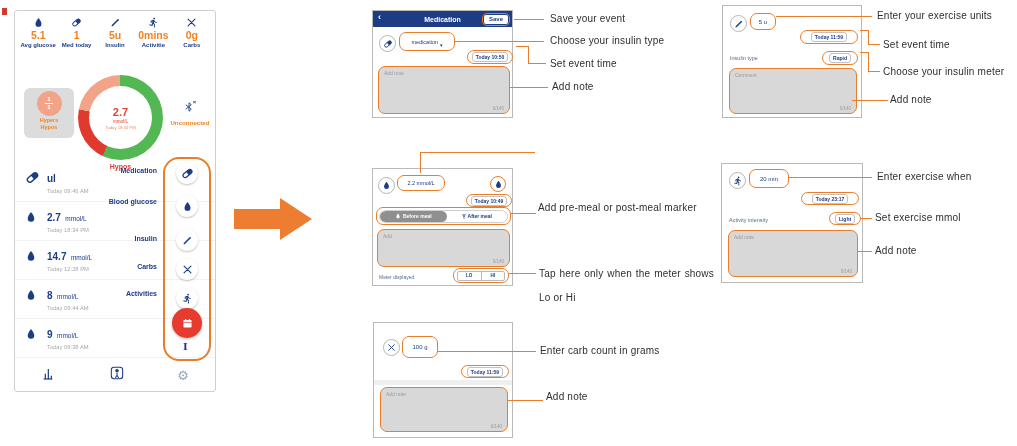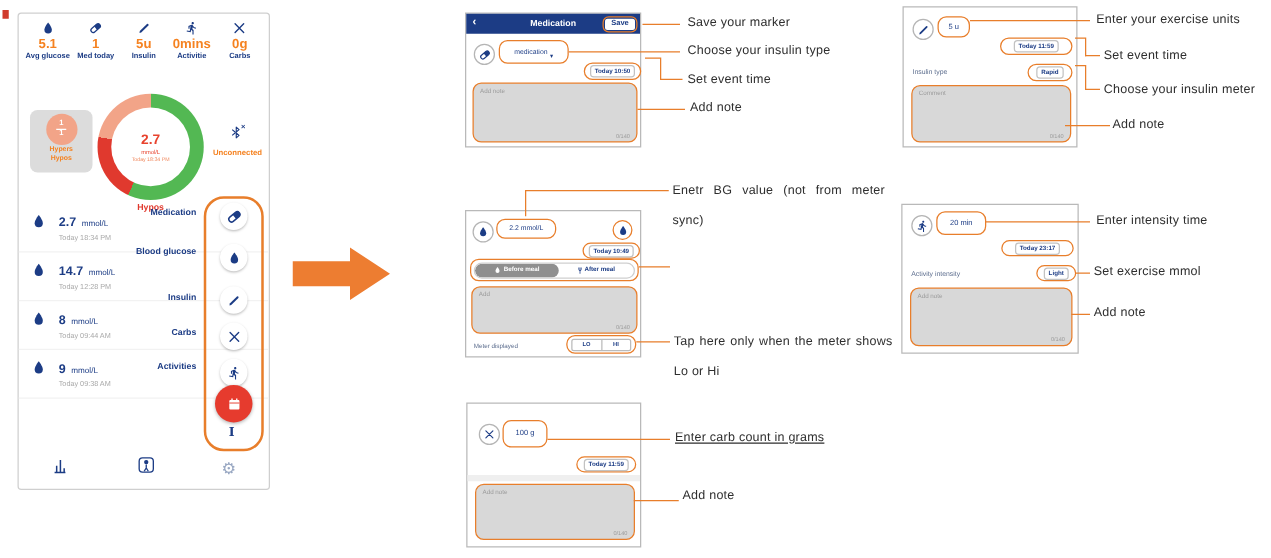--- a/index.html
+++ b/index.html
@@ -180,20 +180,30 @@
                 <path d="M9 12L14.5 7.5 10 3.5v17l4.5-4L9 12"></path>
                 <path d="M3.5 7.5L9 12M3.5 16.5L9 12"></path>
               </g>
             </svg></span><span class="x">×</span>
         <div class="u">Unconnected</div>
       </div>
     </div>
 
     <div class="list">
       <div class="row">
+        <div class="ic"><svg viewBox="0 0 24 24" width="15" height="15">
+              <g transform="rotate(-40 12 12)">
+                <rect x="2.5" y="8" width="19" height="8" rx="4" fill="none" stroke="#1c3c85" stroke-width="2.2"></rect>
+                <path d="M12 8h5.5a4 4 0 0 1 0 8H12z" fill="#1c3c85"></path>
+              </g>
+            </svg></div>
+        <div><span class="val">ul</span> <span class="unit"></span>
+          <div class="time">Today 09:46 AM</div></div>
+      </div>
+      <div class="row">
         <div class="ic"><svg viewBox="0 0 24 24" width="12" height="12">
               <path fill="#1c3c85" d="M12 2C12 2 5.5 9.8 5.5 15a6.5 6.5 0 0 0 13 0C18.5 9.8 12 2 12 2Z"></path>
             </svg></div>
         <div><span class="val">2.7</span> <span class="unit">mmol/L</span>
           <div class="time">Today 18:34 PM</div></div>
       </div>
       <div class="row">
         <div class="ic"><svg viewBox="0 0 24 24" width="12" height="12">
               <path fill="#1c3c85" d="M12 2C12 2 5.5 9.8 5.5 15a6.5 6.5 0 0 0 13 0C18.5 9.8 12 2 12 2Z"></path>
             </svg></div>
@@ -306,21 +316,21 @@
     <div class="hl" style="left:94px; top:39px; width:46px; height:14px;">
       <span class="tchip">Today 10:50</span>
     </div>
     <div class="note" style="left:5px; top:55px; width:132px; height:48px;">
       <span class="ph">Add note</span>
       <span class="cnt">0/140</span>
     </div>
   </div>
 
   <div class="cl-h" style="left:514px; top:19px; width:30px;"></div>
-  <div class="lbl" style="left:550px; top:13px;">Save your marker</div>
+  <div class="lbl" style="left:550px; top:13px;">Save your event</div>
   <div class="cl-h" style="left:455px; top:41px; width:89px;"></div>
   <div class="lbl" style="left:550px; top:35px;">Choose your insulin type</div>
   <div class="cl-h" style="left:516px; top:46px; width:12px;"></div>
   <div class="cl-lb" style="left:528px; top:46px; width:18px; height:18px;"></div>
   <div class="lbl" style="left:550px; top:58px;">Set event time</div>
   <div class="cl-h" style="left:510px; top:87px; width:38px;"></div>
   <div class="lbl" style="left:552px; top:81px;">Add note</div>
 
   <div class="card" style="left:722px; top:5px; width:140px; height:113px;">
     <div class="avatar" style="left:7px; top:9px;">
@@ -395,22 +405,22 @@
     <div class="fld" style="left:6px; top:105px; font-size:5px;">Meter displayed</div>
     <div class="hl" style="left:80px; top:99px; width:56px; height:15px;">
       <div class="lohi">
         <div>LO</div>
         <div>HI</div>
       </div>
     </div>
   </div>
 
   <div class="cl-lt" style="left:420px; top:152px; width:115px; height:21px;"></div>
-  <div class="lbl-wrap" style="left:538px; top:141px; width:170px;">Enetr BG value (not from meter sync)</div>
   <div class="cl-h" style="left:511px; top:213px; width:25px;"></div>
+  <div class="lbl-wrap" style="left:538px; top:196px; width:172px;">Add pre-meal or post-meal marker</div>
   <div class="cl-h" style="left:509px; top:273px; width:27px;"></div>
   <div class="lbl-wrap" style="left:539px; top:262px; width:175px;">Tap here only when the meter shows Lo or Hi</div>
 
   <div class="card" style="left:721px; top:163px; width:142px; height:120px;">
     <div class="avatar" style="left:7px; top:8px;">
         <svg viewBox="0 0 24 24" width="10" height="10">
           <path fill="#1c3c85" d="M13.49 5.48c1.1 0 2-.9 2-2s-.9-2-2-2-2 .9-2 2 .9 2 2 2zm-3.6 13.9l1-4.4 2.1 2v6h2v-7.5l-2.1-2 .6-3c1.3 1.5 3.3 2.5 5.5 2.5v-2c-1.9 0-3.5-1-4.3-2.4l-1-1.6c-.4-.6-1-1-1.7-1-.3 0-.5.1-.8.1l-5.2 2.2v4.7h2v-3.4l1.8-.7-1.6 8.1-4.9-1-.4 2 7 1.4z"></path>
         </svg>
       </div>
     <div class="hl" style="left:27px; top:5px; width:40px; height:19px;">
@@ -423,21 +433,21 @@
     <div class="hl" style="left:107px; top:48px; width:32px; height:13px;">
       <span class="tchip">Light</span>
     </div>
     <div class="note" style="left:6px; top:66px; width:130px; height:47px;">
       <span class="ph">Add note</span>
       <span class="cnt">0/140</span>
     </div>
   </div>
 
   <div class="cl-h" style="left:788px; top:177px; width:84px;"></div>
-  <div class="lbl" style="left:877px; top:171px;">Enter intensity time</div>
+  <div class="lbl" style="left:877px; top:171px;">Enter exercise when</div>
   <div class="cl-h" style="left:860px; top:218px; width:12px;"></div>
   <div class="lbl" style="left:875px; top:212px;">Set exercise mmol</div>
   <div class="cl-h" style="left:857px; top:251px; width:15px;"></div>
   <div class="lbl" style="left:875px; top:245px;">Add note</div>
 
   <div class="card" style="left:373px; top:322px; width:140px; height:116px;">
     <div class="avatar" style="left:9px; top:16px;">
         <svg viewBox="0 0 24 24" width="9" height="9">
           <g stroke="#1c3c85" stroke-width="2.4" stroke-linecap="round">
             <path d="M4.5 4.5l15 15M19.5 4.5l-15 15"></path>
@@ -451,16 +461,16 @@
       <span class="tchip">Today 11:59</span>
     </div>
     <div class="divider-band" style="top:57px;"></div>
     <div class="note" style="left:6px; top:64px; width:128px; height:45px;">
       <span class="ph">Add note</span>
       <span class="cnt">0/140</span>
     </div>
   </div>
 
   <div class="cl-h" style="left:438px; top:351px; width:98px;"></div>
-  <div class="lbl" style="left:540px; top:345px;text-decoration:underline;">Enter carb count in grams</div>
+  <div class="lbl" style="left:540px; top:345px;">Enter carb count in grams</div>
   <div class="cl-h" style="left:507px; top:400px; width:36px;"></div>
   <div class="lbl" style="left:546px; top:391px;">Add note</div>
 </div>
 
 </body></html>

